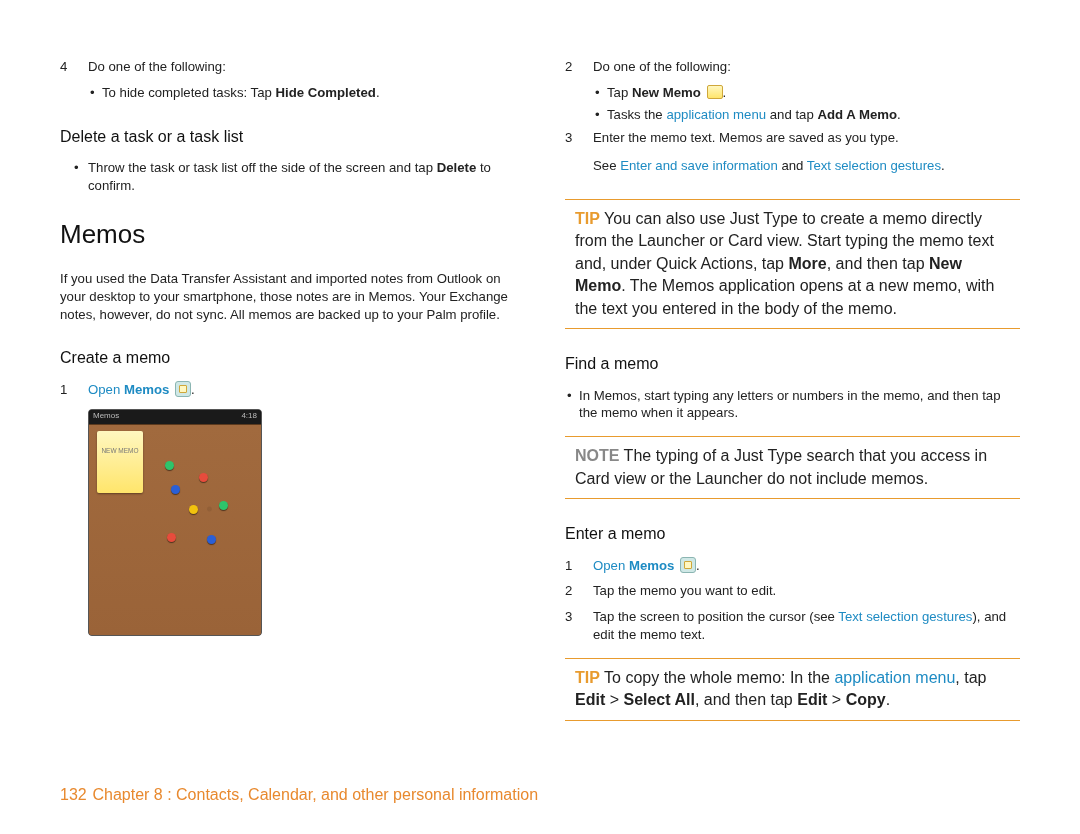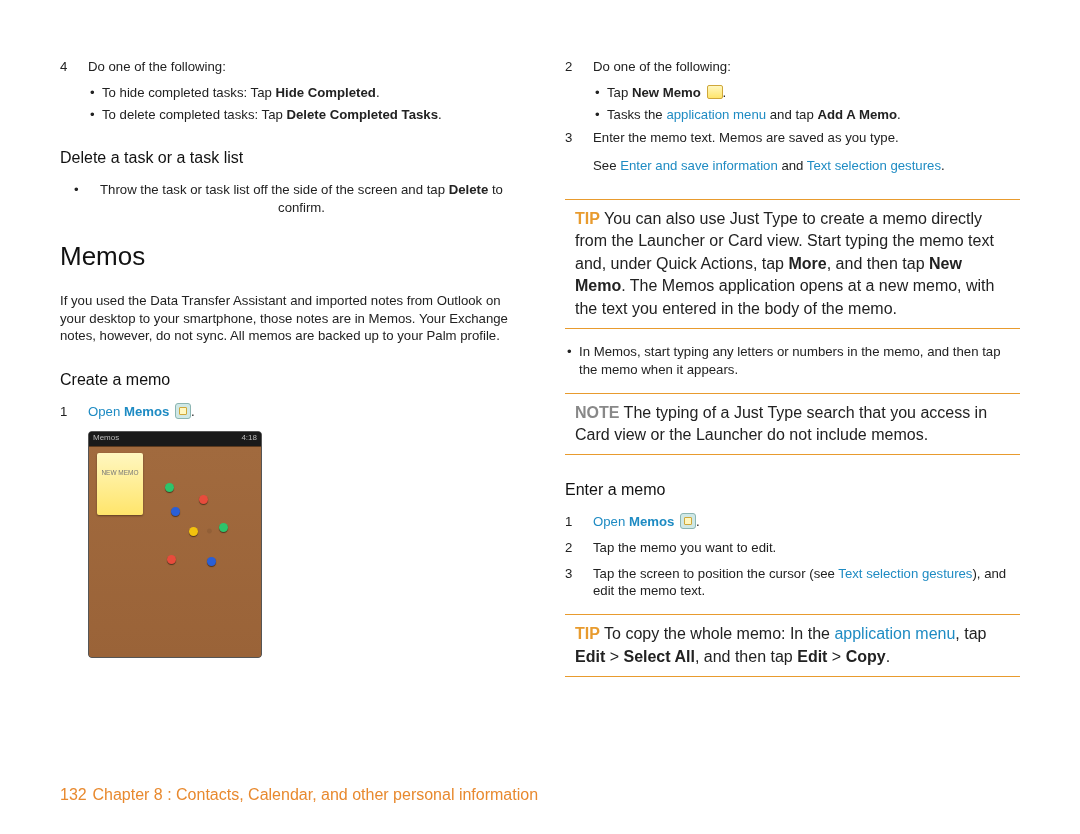--- a/index.html
+++ b/index.html
@@ -50,21 +50,20 @@
   .step-body {
     flex: 1;
   }
   .bullets {
     margin: 4px 0 10px 0;
     padding-left: 28px;
   }
   .bullets li {
     list-style: none;
     position: relative;
-    text-align: center;
   }
   .bullets li::before {
     content: "•";
     position: absolute;
     left: -14px;
   }
   .sub-bullets {
     margin: 4px 0 6px 0;
     padding-left: 14px;
   }
@@ -184,23 +183,20 @@
   <div class="col">
 
     <div class="step">
       <div class="step-num">4</div>
       <div class="step-body">Do one of the following:</div>
     </div>
     <ul class="sub-bullets" style="padding-left:42px">
       <li>
         <span>To hide completed tasks: Tap </span><b>Hide Completed</b><span>.</span>
       </li>
-      <li>
-        <span>To delete completed tasks: Tap </span><b>Delete Completed Tasks</b><span>.</span>
-      </li>
     </ul>
 
     <h2>Delete a task or a task list</h2>
     <ul class="bullets">
       <li>
         <span>Throw the task or task list off the side of the screen and tap </span><b>Delete</b><span> to confirm.</span>
       </li>
     </ul>
 
     <h1>Memos</h1>
@@ -259,20 +255,21 @@
         <p style="margin-top:10px">
           <span>See </span><span class="link">Enter and save information</span><span> and </span><span class="link">Text selection gestures</span><span>.</span>
         </p>
       </div>
     </div>
 
     <div class="tipnote">
       <span class="lead">TIP</span><span> You can also use Just Type to create a memo directly from the Launcher or Card view. Start typing the memo text and, under Quick Actions, tap </span><b>More</b><span>, and then tap </span><b>New Memo</b><span>. The Memos application opens at a new memo, with the text you entered in the body of the memo.</span>
     </div>
 
+    <h2>Find a memo</h2>
     <ul class="sub-bullets" style="padding-left:14px">
       <li>In Memos, start typing any letters or numbers in the memo, and then tap the memo when it appears.</li>
     </ul>
 
     <div class="tipnote">
       <span class="lead gray">NOTE</span><span> The typing of a Just Type search that you access in Card view or the Launcher do not include memos.</span>
     </div>
 
     <h2>Enter a memo</h2>
 

